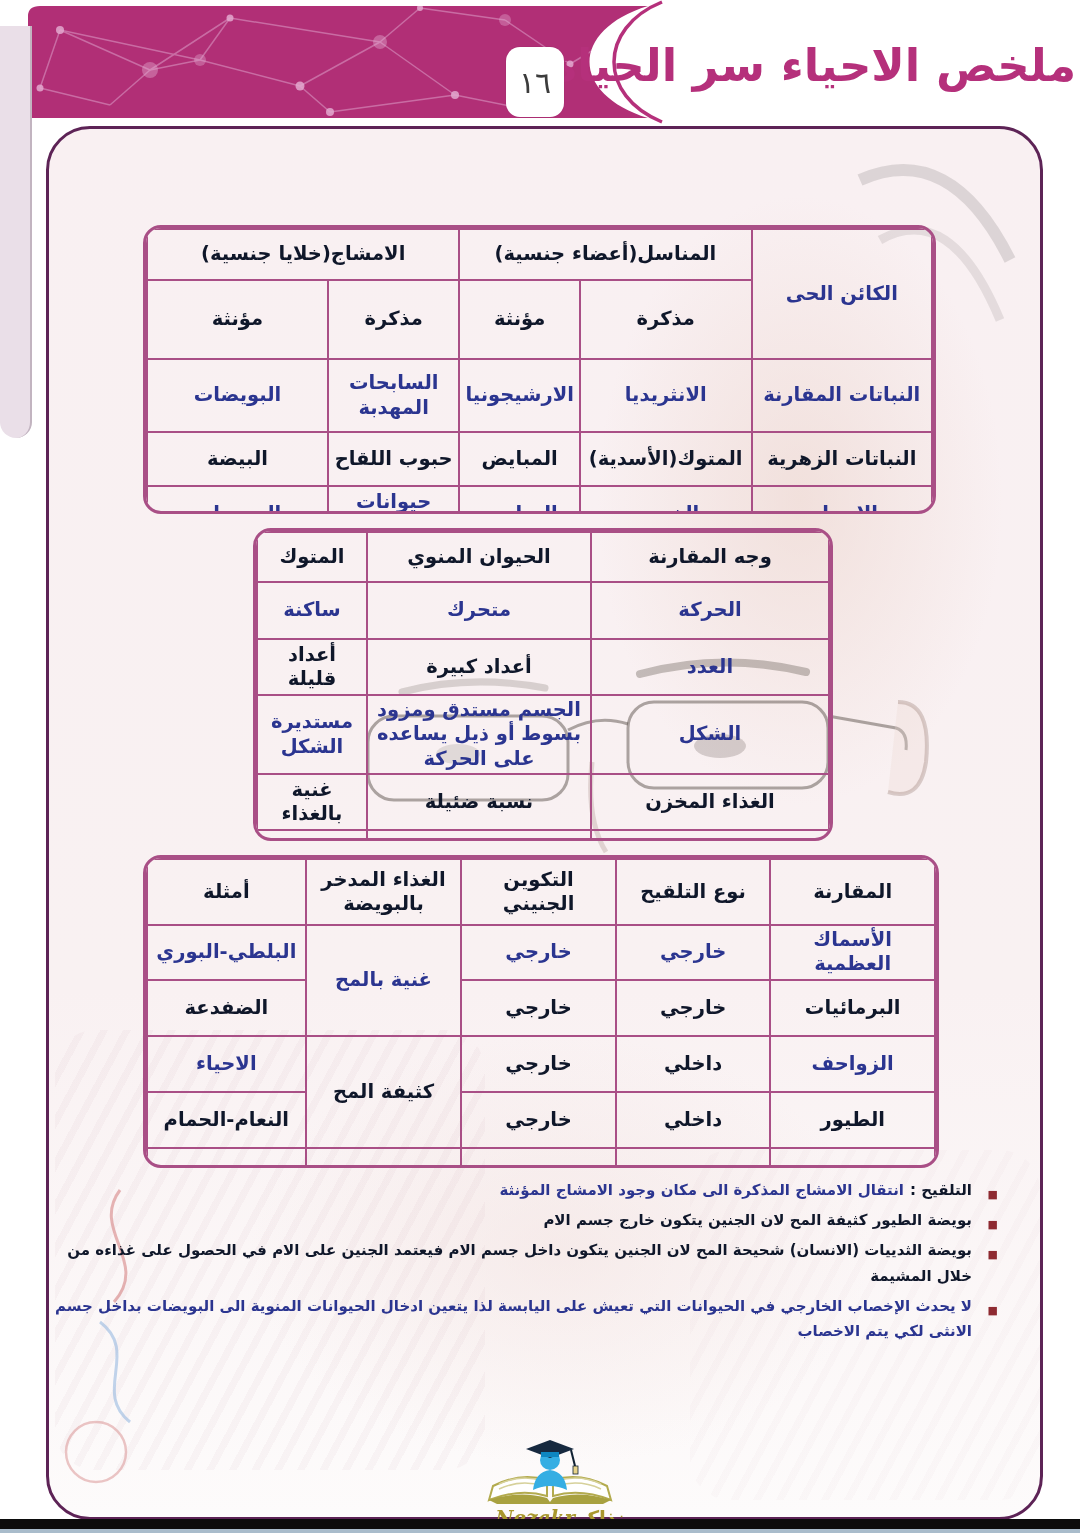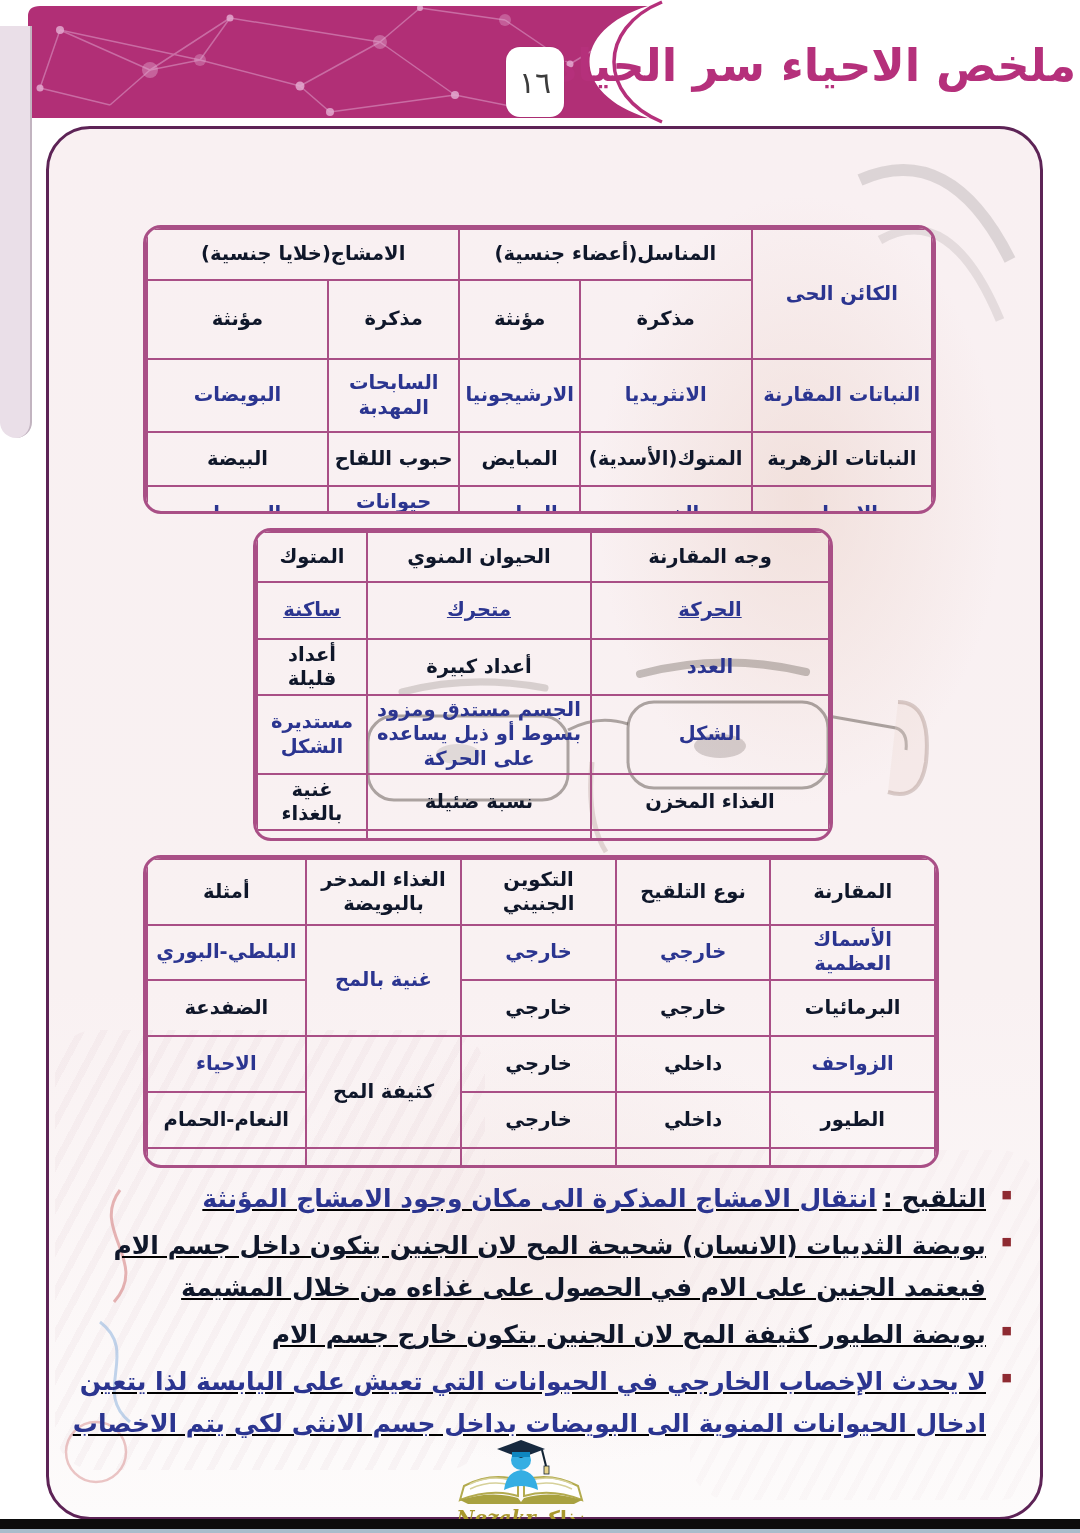--- a/index.html
+++ b/index.html
@@ -41,34 +41,34 @@
   
   .tblwrap{border:3px solid #a94f86;border-radius:18px;overflow:hidden;z-index:3;}
   .tbl{width:100%;height:100%;border-collapse:collapse;direction:rtl;text-align:center;
        font-weight:bold;font-size:19.5px;}
   .tbl td{border:2px solid #a94f86;vertical-align:middle;padding:2px 5px;line-height:1.25;}
   .t1{left:143px;top:225px;width:787px;height:283px;}
   .t2{left:253px;top:528px;width:574px;height:307px;}
   .t3{left:143px;top:855px;width:790px;height:307px;}
   tr.rh44 td{height:44px;} tr.rh45 td{height:45px;} tr.rh47 td{height:47px;}
   tr.rh48 td{height:48px;} tr.rh49 td{height:49px;} tr.rh50 td{height:50px;}
-  tr.rh51 td{height:51px;text-decoration:underline;} tr.rh60 td{height:60px;} tr.rh65 td{height:65px;}
+  tr.rh51 td{height:51px;} tr.rh60 td{height:60px;} tr.rh65 td{height:65px;}
   tr.rh67 td{height:67px;} tr.rh73 td{height:73px;}
 
   .blue{color:#2b3590;} .red{color:#0f172a;}
 
   
-  .notes{left:68px;top:1178px;width:948px;direction:rtl;font-weight:bold;font-size:25px;
-         line-height:1.68;z-index:3;text-decoration:underline;}
+  .notes{left:54px;top:1178px;width:948px;direction:rtl;font-weight:bold;font-size:15px;
+         line-height:1.68;z-index:3;}
   .note{position:relative;padding-right:30px;margin-bottom:5px;text-align:right;}
   .note::before{content:"■";position:absolute;right:4px;top:8px;font-size:11px;color:#8e2a31;}
   .nlabel{margin-left:6px;}
 
   
-  .logo{left:436px;top:1438px;width:170px;height:95px;z-index:6;text-align:center;}
+  .logo{left:455px;top:1438px;width:170px;height:95px;z-index:6;text-align:right;}
   .logo-caption{font-size:20px;font-weight:bold;color:#a9982e;direction:rtl;margin-top:-4px;}
   .logo-caption .en{font-style:italic;font-family:"DejaVu Serif",serif;}
 
   
   .black-bar{left:0;top:1519px;width:1080px;height:10px;background:#0c0c0c;z-index:7;}
   .slate-bar{left:0;top:1529px;width:1080px;height:4px;background:#a9bccb;z-index:7;}
 </style>
 </head>
 <body>
 
@@ -297,24 +297,24 @@
       </tr>
     </tbody>
       </table>
   </div>
 
   <div class="abs notes">
     <div class="note">
       <span class="nlabel red">التلقيح :</span><span class="blue">انتقال الامشاج المذكرة الى مكان وجود الامشاج المؤنثة</span>
     </div>
     <div class="note">
+      <span class="red">بويضة الطيور كثيفة المح لان الجنين يتكون خارج جسم الام</span>
+    </div>
+    <div class="note">
       <span class="red">بويضة الثدييات (الانسان) شحيحة المح لان الجنين يتكون داخل جسم الام فيعتمد الجنين على الام في الحصول على غذاءه من خلال المشيمة</span>
-    </div>
-    <div class="note">
-      <span class="red">بويضة الطيور كثيفة المح لان الجنين يتكون خارج جسم الام</span>
     </div>
     <div class="note">
       <span class="blue">لا يحدث الإخصاب الخارجي في الحيوانات التي تعيش على اليابسة لذا يتعين ادخال الحيوانات المنوية الى البويضات بداخل جسم الانثى لكي يتم الاخصاب</span>
     </div>
   </div>
 
   <div class="abs logo">
     <svg width="150" height="68" viewBox="0 0 150 68">
 
       <path d="M18,48 Q45,34 72,42 L72,58 Q45,50 14,62 Z" fill="#ffffff" stroke="#b3ab4e" stroke-width="2"></path>

